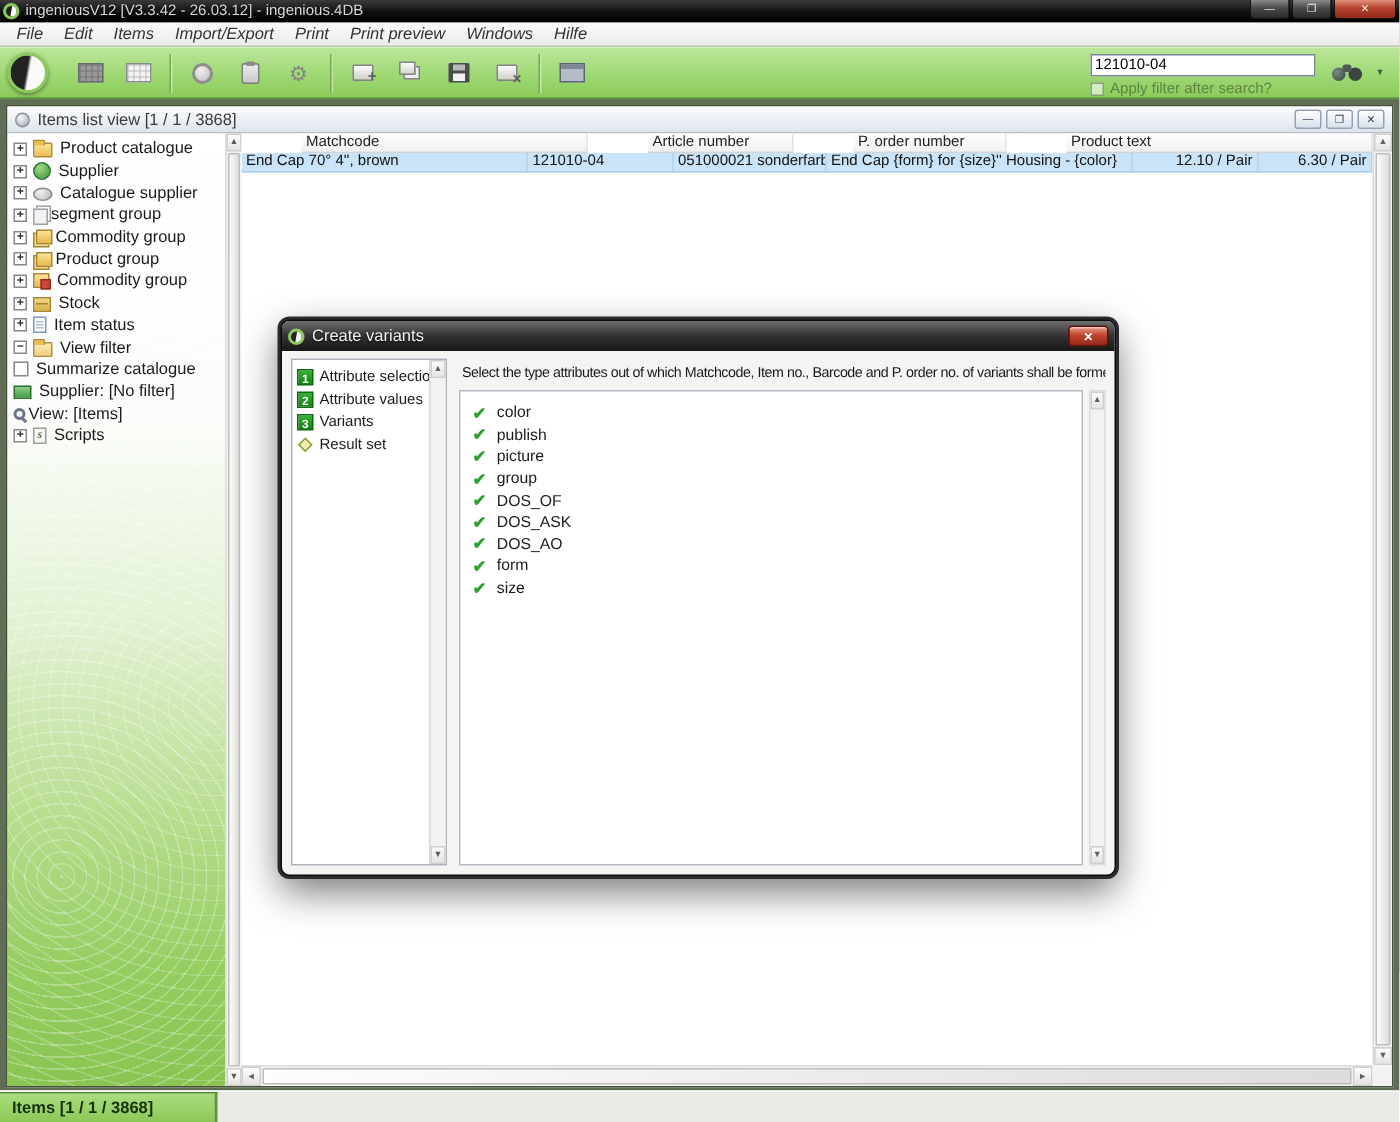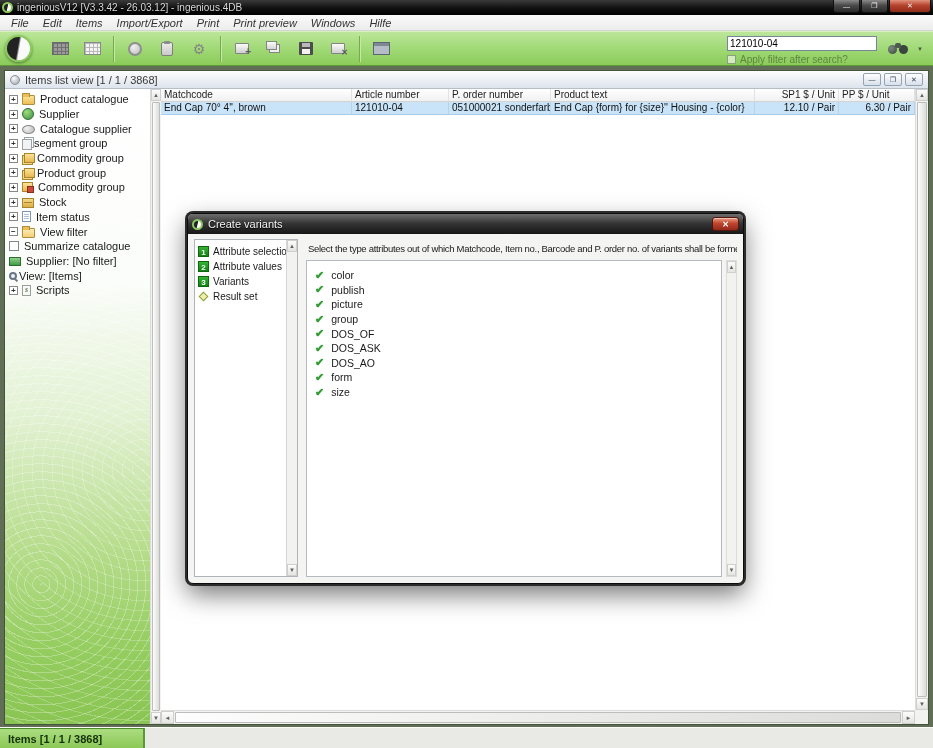--- a/index.html
+++ b/index.html
@@ -148,21 +148,21 @@
   .hscroll .strack { flex:1; }
   .hscroll .sthumb { top:1px; bottom:1px; left:1px; right:1px; }
   .corner { width:13px; background:#f2f2f0; }
 
   
   .tablewrap { flex:1; display:flex; flex-direction:column; min-width:0; }
   .tablescrollrow { flex:1; display:flex; min-height:0; }
   .tablearea { flex:1; background:#fff; min-width:0; overflow:hidden; }
   .thead { display:flex; height:13px; }
   .th { background:linear-gradient(#ffffff,#f1f1f1); border-bottom:1px solid #d4d4d4; border-right:1px solid #e2e2e2;
-    font-size:10px; color:#222; padding:0 3px; line-height:12px; white-space:nowrap; overflow:hidden; flex:none; }
+    font-size:10px; color:#222; padding:0 3px; line-height:12px; white-space:nowrap; overflow:hidden; flex:none;margin-left:40px; }
   .trowdata { display:flex; height:13px; background:#c9e4f8; border-bottom:1px solid #a8cdec; }
   .td { font-size:10px; line-height:12px; padding:0 3px; white-space:nowrap; overflow:hidden;
     border-right:1px solid rgba(150,180,210,.35); flex:none; color:#111; }
   .td.num, .th.num { text-align:right; }
   .c0{width:191px}.c1{width:97px}.c2{width:102px}.c3{width:204px}.c4{width:84px}.c5{flex:1 1 auto; min-width:70px}
 
   
   .dialog { position:absolute; left:187px; top:213px; width:557px; height:371px;
     background:#f4f4f3; border-radius:6px; border:1px solid #0c0c0c;
     box-shadow:0 0 0 2px #2b2b2b, 0 10px 26px rgba(0,0,0,.55); z-index:20;

